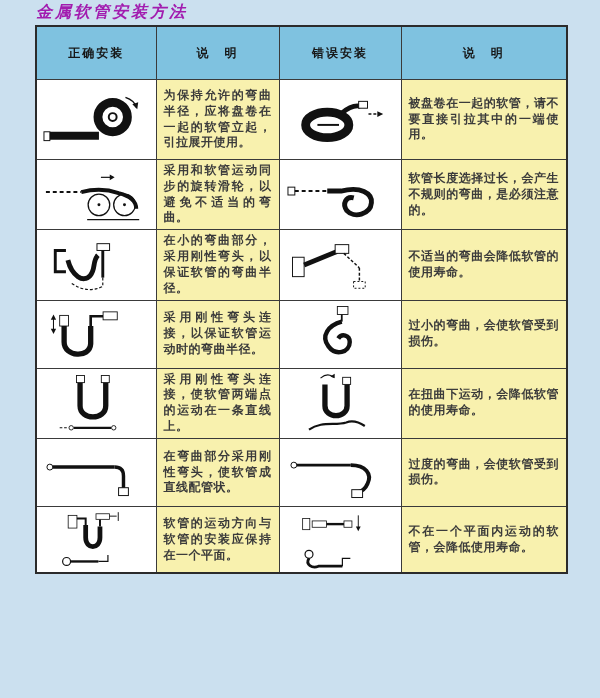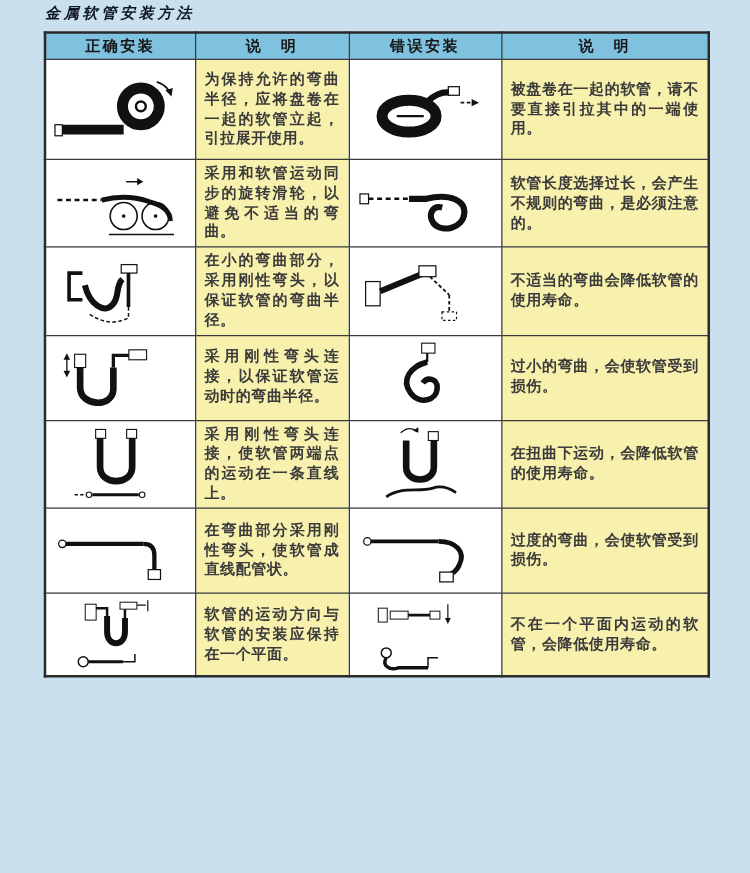--- a/index.html
+++ b/index.html
@@ -4,35 +4,35 @@
 <style>
   html,body{margin:0;padding:0;}
   body{
     width:600px;height:698px;overflow:hidden;
     background:#CBE0EF;
     font-family:"DejaVu Sans","Liberation Sans",sans-serif;
   }
   .page{position:relative;width:600px;height:698px;}
   .doc-title{
     position:absolute;left:36px;top:2px;
-    font-size:12px;font-weight:bold;font-style:italic;
-    letter-spacing:3px;color:#0f172a;
+    font-size:16px;font-weight:bold;font-style:italic;
+    letter-spacing:3px;color:#a21caf;
   }
   table.install-table{
     position:absolute;left:35px;top:25px;
     width:531px;border-collapse:collapse;table-layout:fixed;
     border:2px solid #2b2b2b;
   }
   .install-table th,.install-table td{
     border:1px solid #3a3a3a;
   }
   .install-table th{
     background:#7FC2E0;height:20px;
     font-size:12px;font-weight:bold;color:#161616;
-    letter-spacing:2px;text-align:center;padding:0;
+    letter-spacing:2px;text-align:center;padding:16px;
   }
   td.img-cell{background:#ffffff;text-align:center;vertical-align:middle;padding:0;}
   td.txt-cell{
     background:#F8F1AE;
     font-size:12px;font-weight:bold;color:#3b3b3b;
     padding:3px 7px;line-height:1.32;letter-spacing:0.5px;
     text-align:justify;vertical-align:middle;
   }
   tr.r0{height:80px;margin-left:27px;} tr.r1{height:67px;} tr.r2{height:68px;}
   tr.r3{height:70px;} tr.r4{height:68px;margin-left:21px;} tr.r5{height:69px;}

